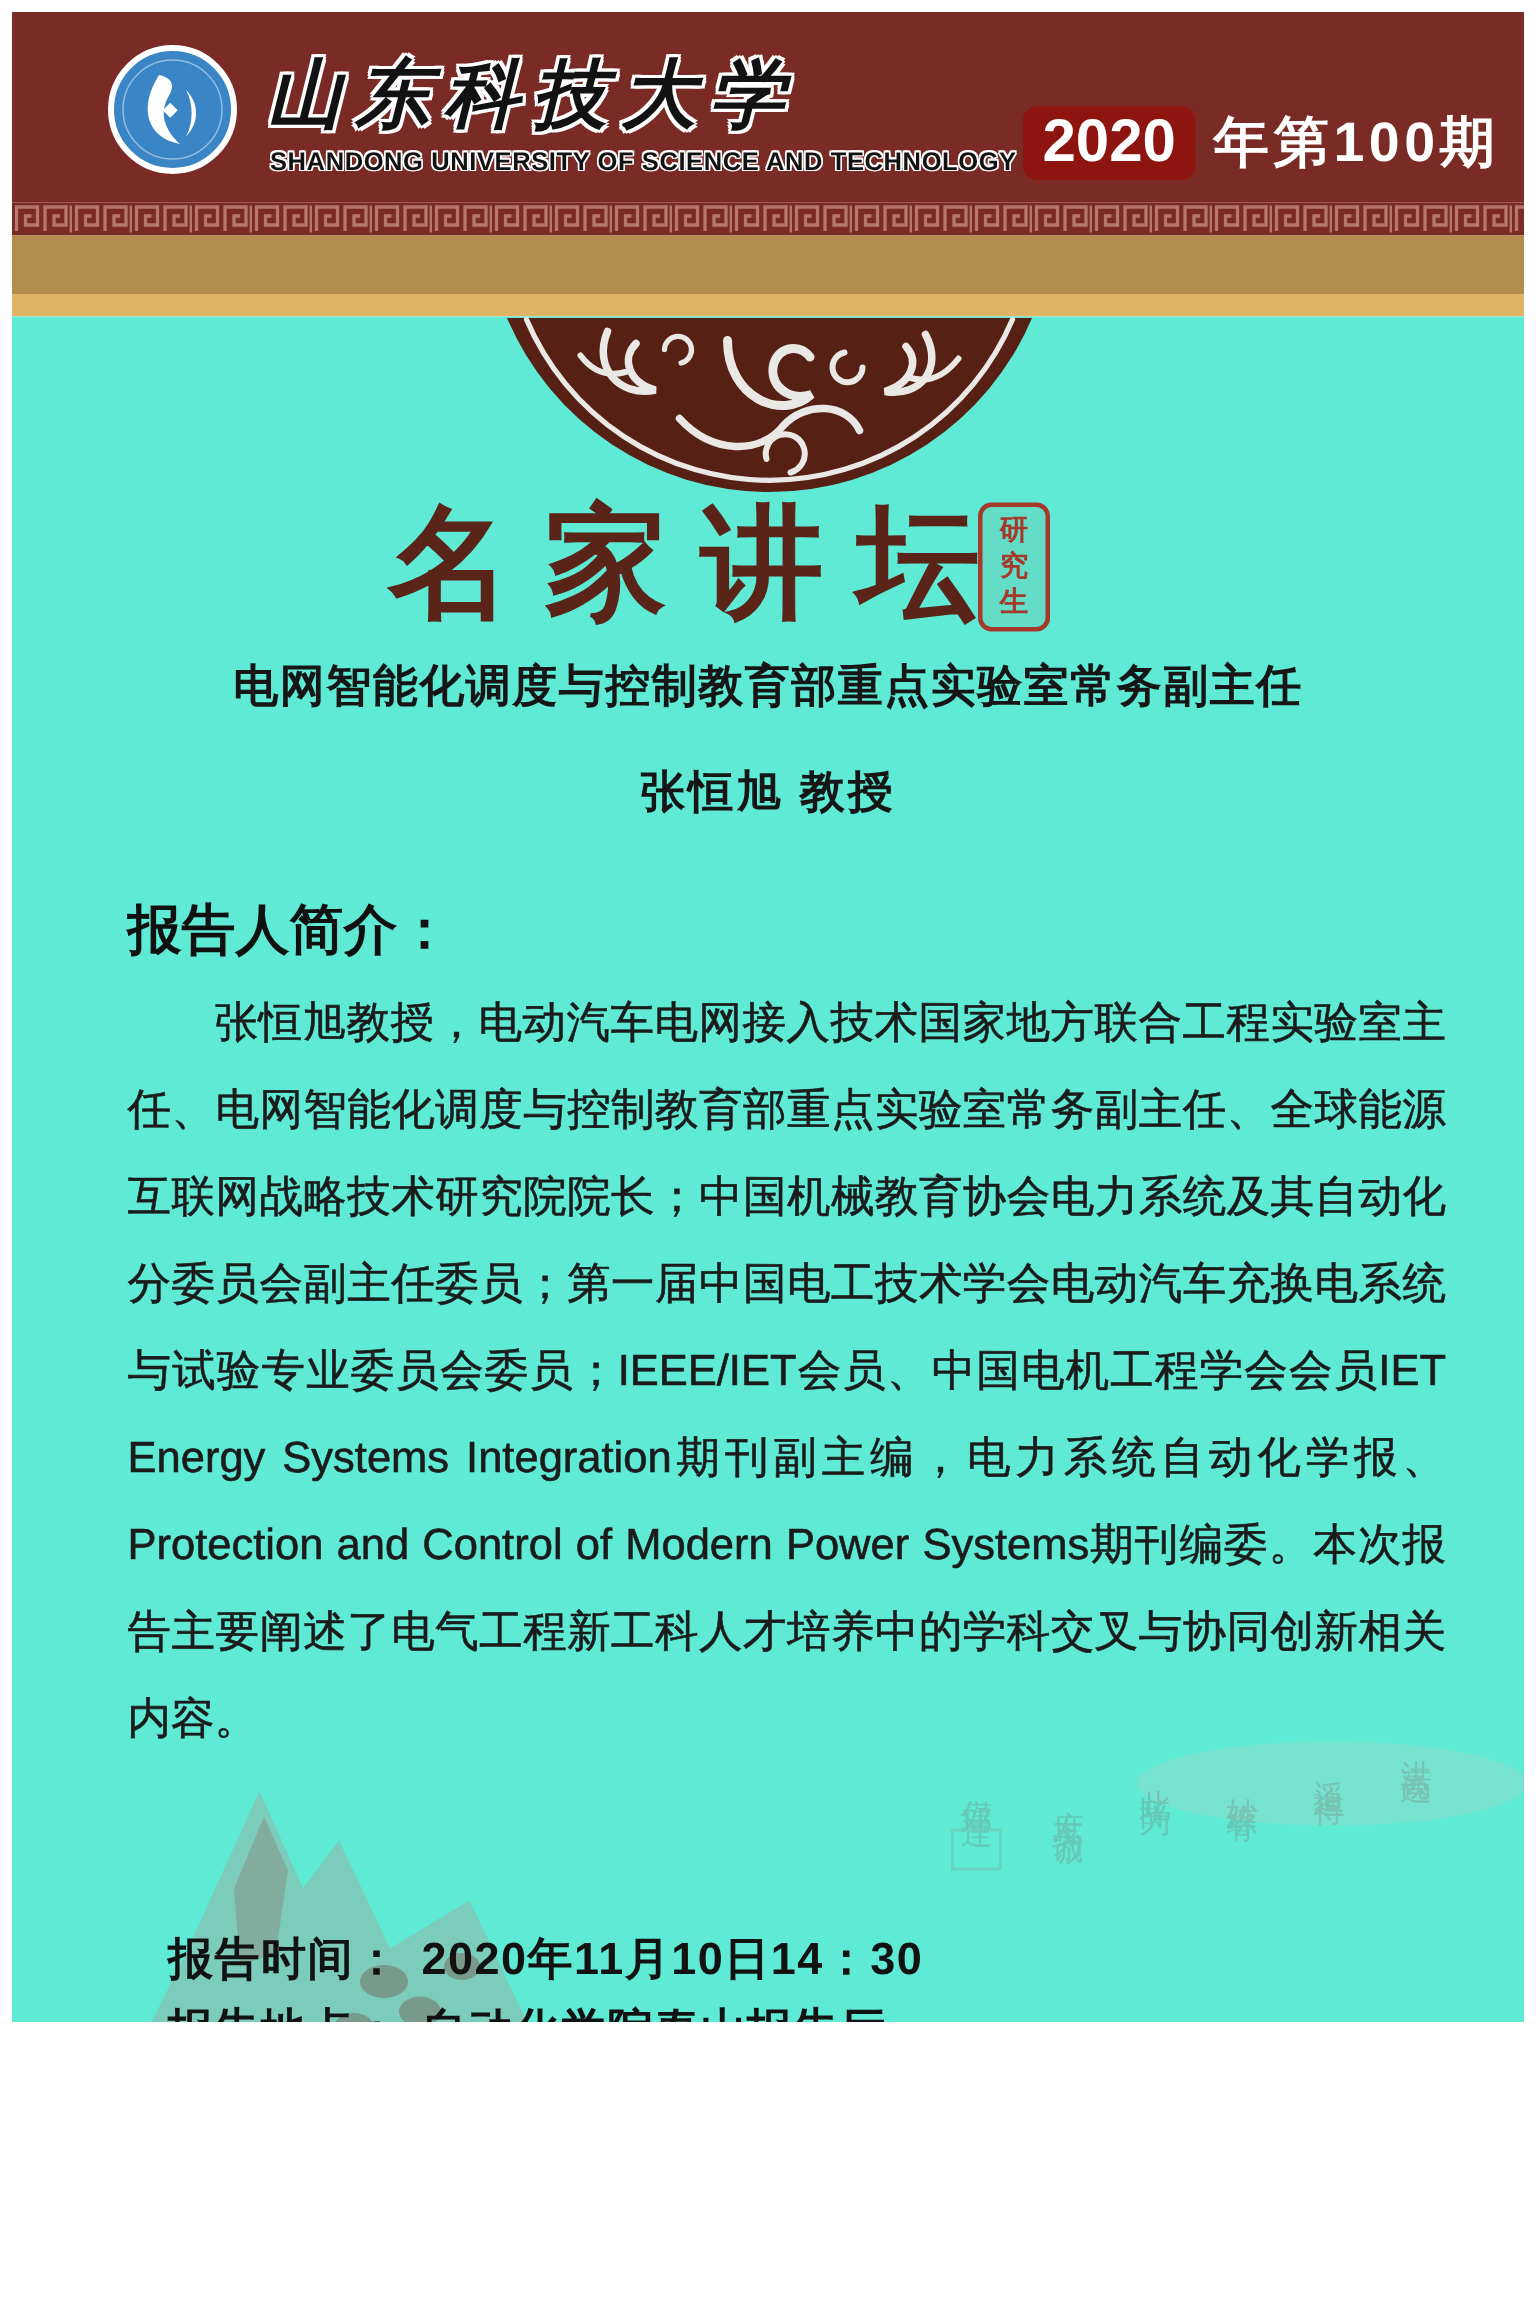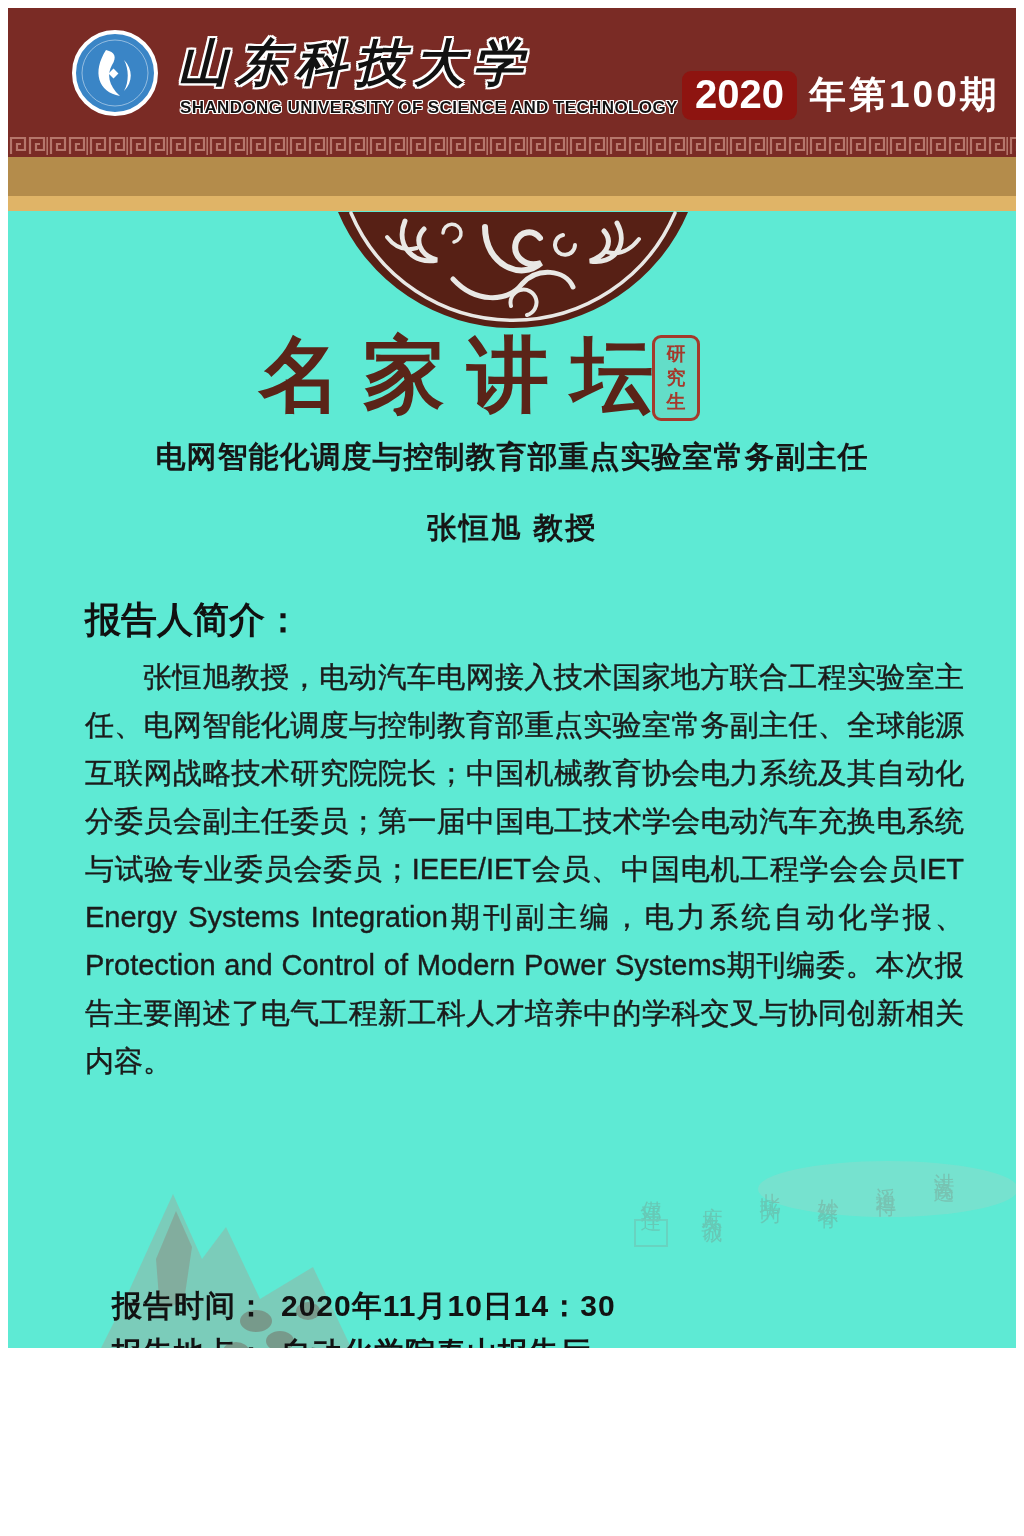--- a/index.html
+++ b/index.html
@@ -41,21 +41,21 @@
                letter-spacing:22px;white-space:nowrap;}
   .seal{position:absolute;left:644px;top:124px;width:42px;height:80px;border:3px solid #a5392b;
         border-radius:9px;background:rgba(165,57,43,.07);color:#a5392b;display:flex;
         flex-direction:column;align-items:center;justify-content:center;font-weight:bold;
         font-size:19px;line-height:1.25;font-family:"DejaVu Serif",serif;}
   .lecture-title{position:absolute;left:0;right:0;top:226px;text-align:center;font-size:30px;
                  font-weight:bold;color:#161616;letter-spacing:1px;white-space:nowrap;}
   .speaker{position:absolute;left:0;right:0;top:297px;text-align:center;font-size:30px;
            font-weight:bold;color:#161616;letter-spacing:2px;}
   .profile-heading{position:absolute;left:77px;top:385px;font-size:36px;font-weight:bold;color:#111;}
-  .profile-body{position:absolute;left:77px;right:52px;top:442px;font-size:29px;line-height:48px;
+  .profile-body{position:absolute;left:77px;right:52px;top:442px;font-size:29px;line-height:58px;
                 color:#1b1b1b;text-align:justify;text-justify:inter-ideograph;text-indent:2em;
                 -webkit-text-stroke:.4px #1b1b1b;word-break:break-word;}
 
   
   .landscape{position:absolute;left:0;right:0;top:928px;height:343px;}
   .calli{position:absolute;right:58px;top:945px;display:flex;flex-direction:row-reverse;gap:30px;
          opacity:.28;color:#7d756b;font-family:"DejaVu Serif",serif;}
   .calli .col{writing-mode:vertical-rl;font-size:21px;letter-spacing:5px;}
   .calli .col:nth-child(2){margin-top:14px;}
   .calli .col:nth-child(3){margin-top:26px;}

